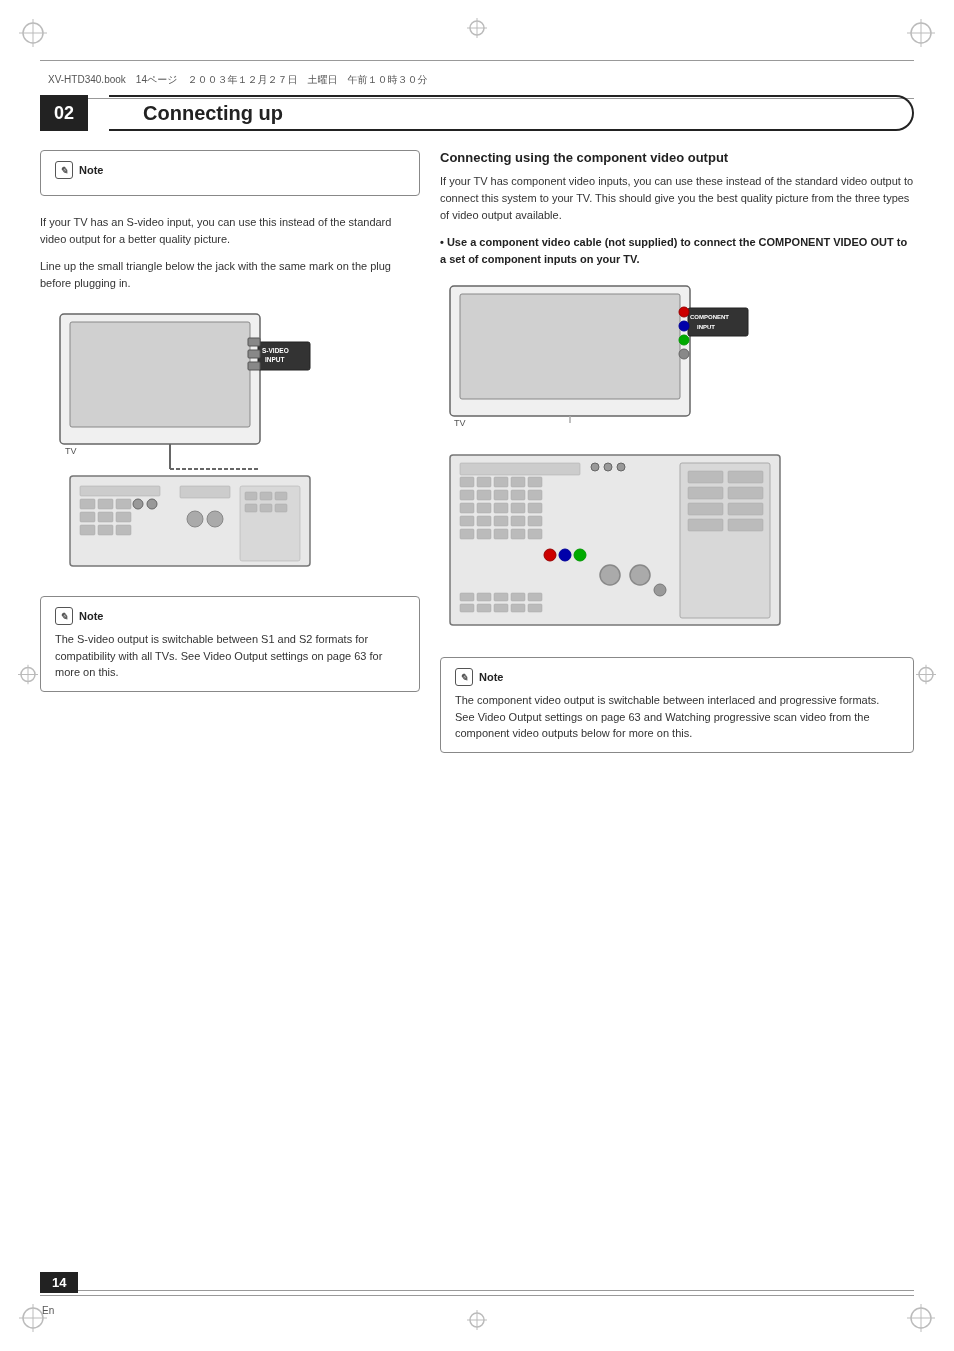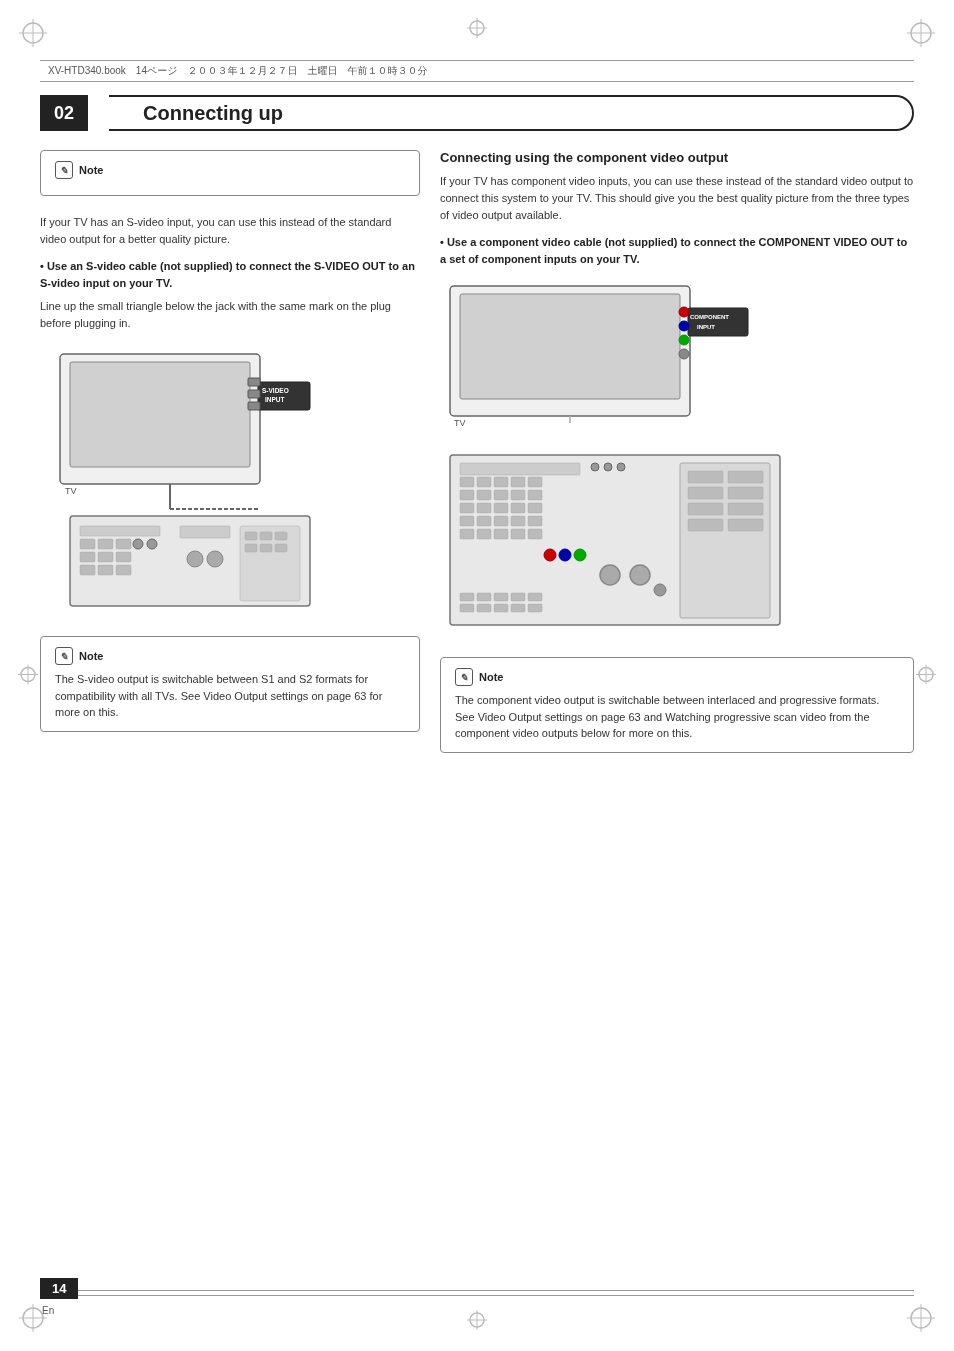--- a/index.html
+++ b/index.html
@@ -31,21 +31,21 @@
       justify-content: center;
     }
     .reg-mark svg { width: 28px; height: 28px; }
 
     
     .header-bar {
       position: absolute;
       top: 60px;
       left: 40px;
       right: 40px;
-      height: 22px;
+      height: 39px;
       border-top: 1px solid #999;
       border-bottom: 1px solid #999;
       display: flex;
       align-items: center;
       padding: 0 8px;
       font-size: 10px;
       color: #555;
     }
 
     
@@ -176,21 +176,21 @@
       display: flex;
       flex-direction: column;
       align-items: flex-start;
     }
     .page-number-box {
       background: #222;
       color: #fff;
       font-size: 13px;
       font-weight: bold;
       padding: 3px 12px;
-      margin-bottom: 6px;
+      margin-bottom: 12px;
     }
     .page-lang {
       font-size: 10px;
       color: #555;
       margin-left: 2px;
     }
 
     
     .bottom-line {
       position: absolute;
@@ -287,23 +287,20 @@
     <div class="left-column">
 
       <div class="note-box">
         <div class="note-header">
           <div class="note-icon">✎</div>
           <span>Note</span>
         </div>
       </div>
 
       <div class="body-text">If your TV has an S-video input, you can use this instead of the standard video output for a better quality picture.</div>
-      <div class="bullet-bold">
-        • <span>Use an S-video cable (not supplied) to connect the S-VIDEO OUT to an S-video input on your TV.</span>
-      </div>
       <div class="body-text">Line up the small triangle below the jack with the same mark on the plug before plugging in.</div>
 
       <div class="diagram-container">
         <svg width="320" height="280" viewBox="0 0 320 280">
 
           <rect x="20" y="10" width="200" height="130" rx="4" ry="4" fill="#f0f0f0" stroke="#666" stroke-width="1.5"></rect>
 
           <rect x="30" y="18" width="180" height="105" rx="2" fill="#d0d0d0" stroke="#888" stroke-width="1"></rect>
 
           <text x="25" y="150" font-size="9" fill="#555">TV</text>

